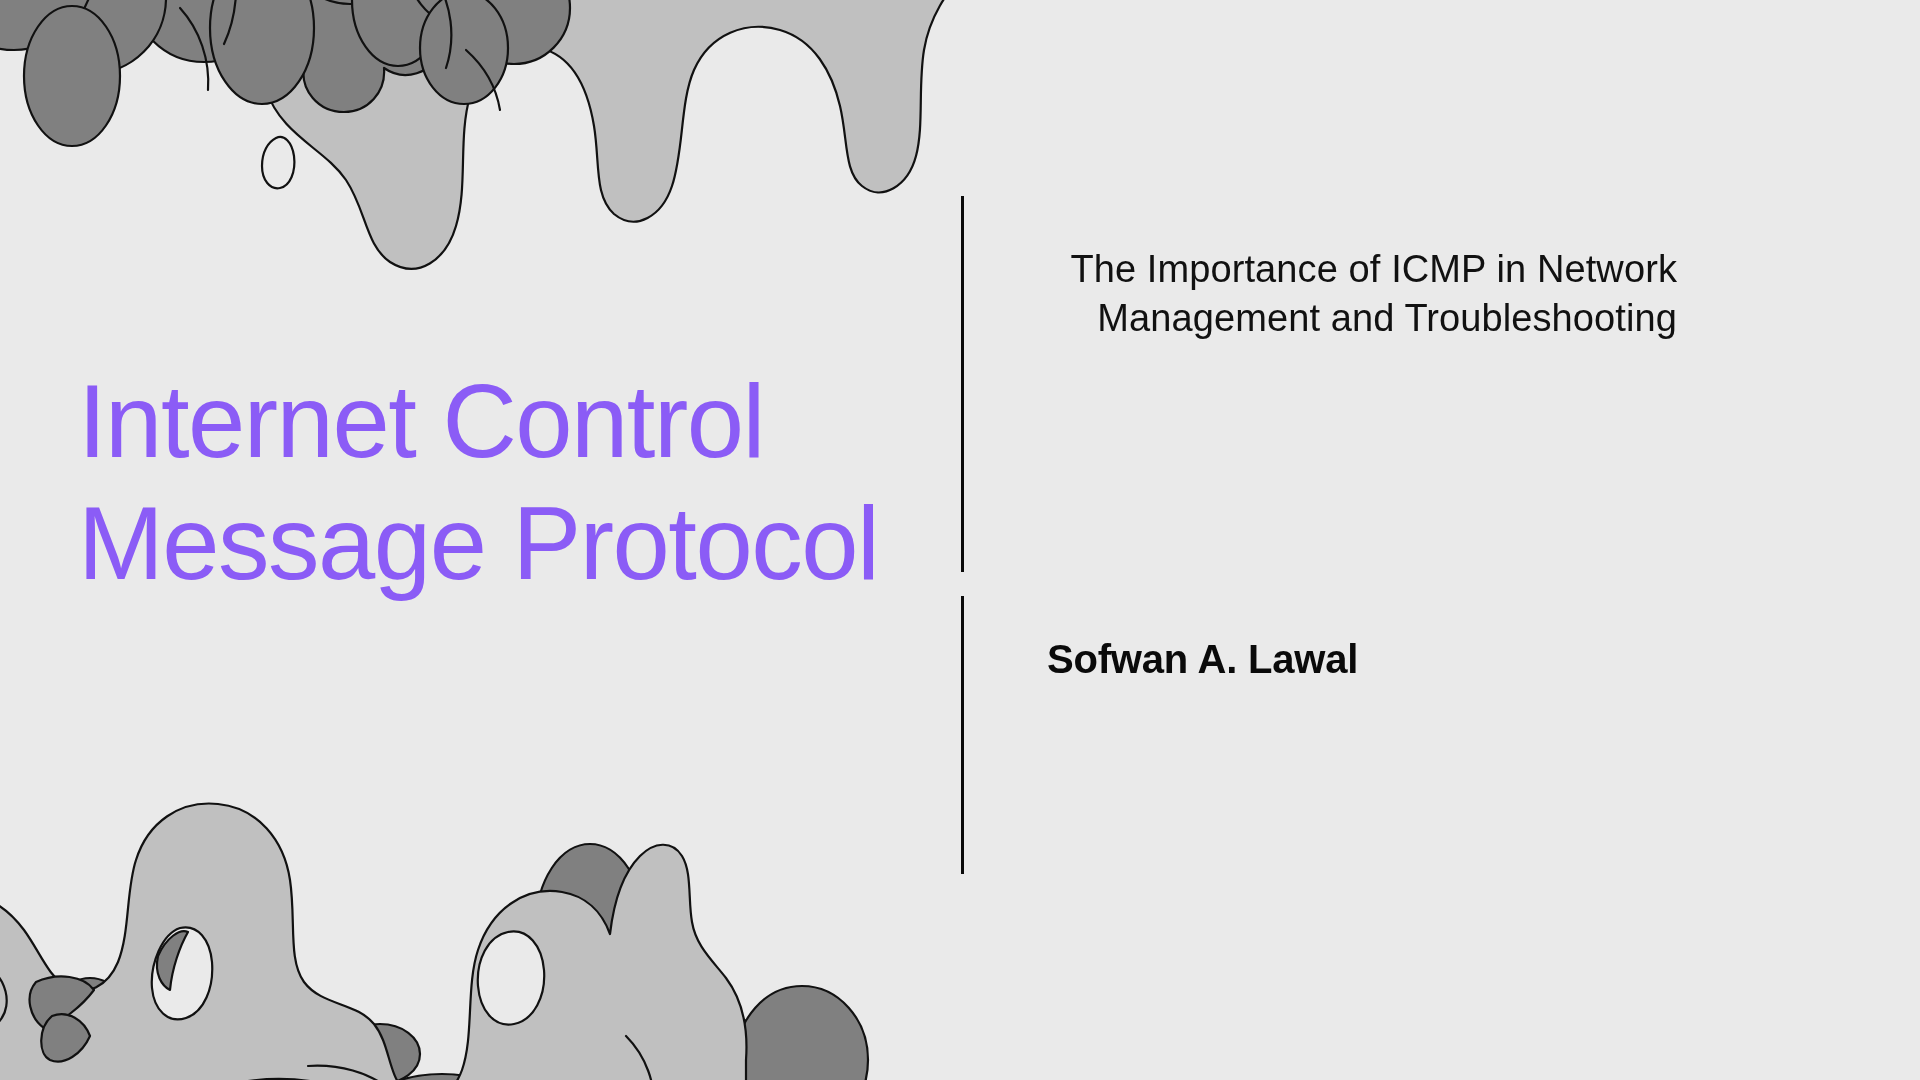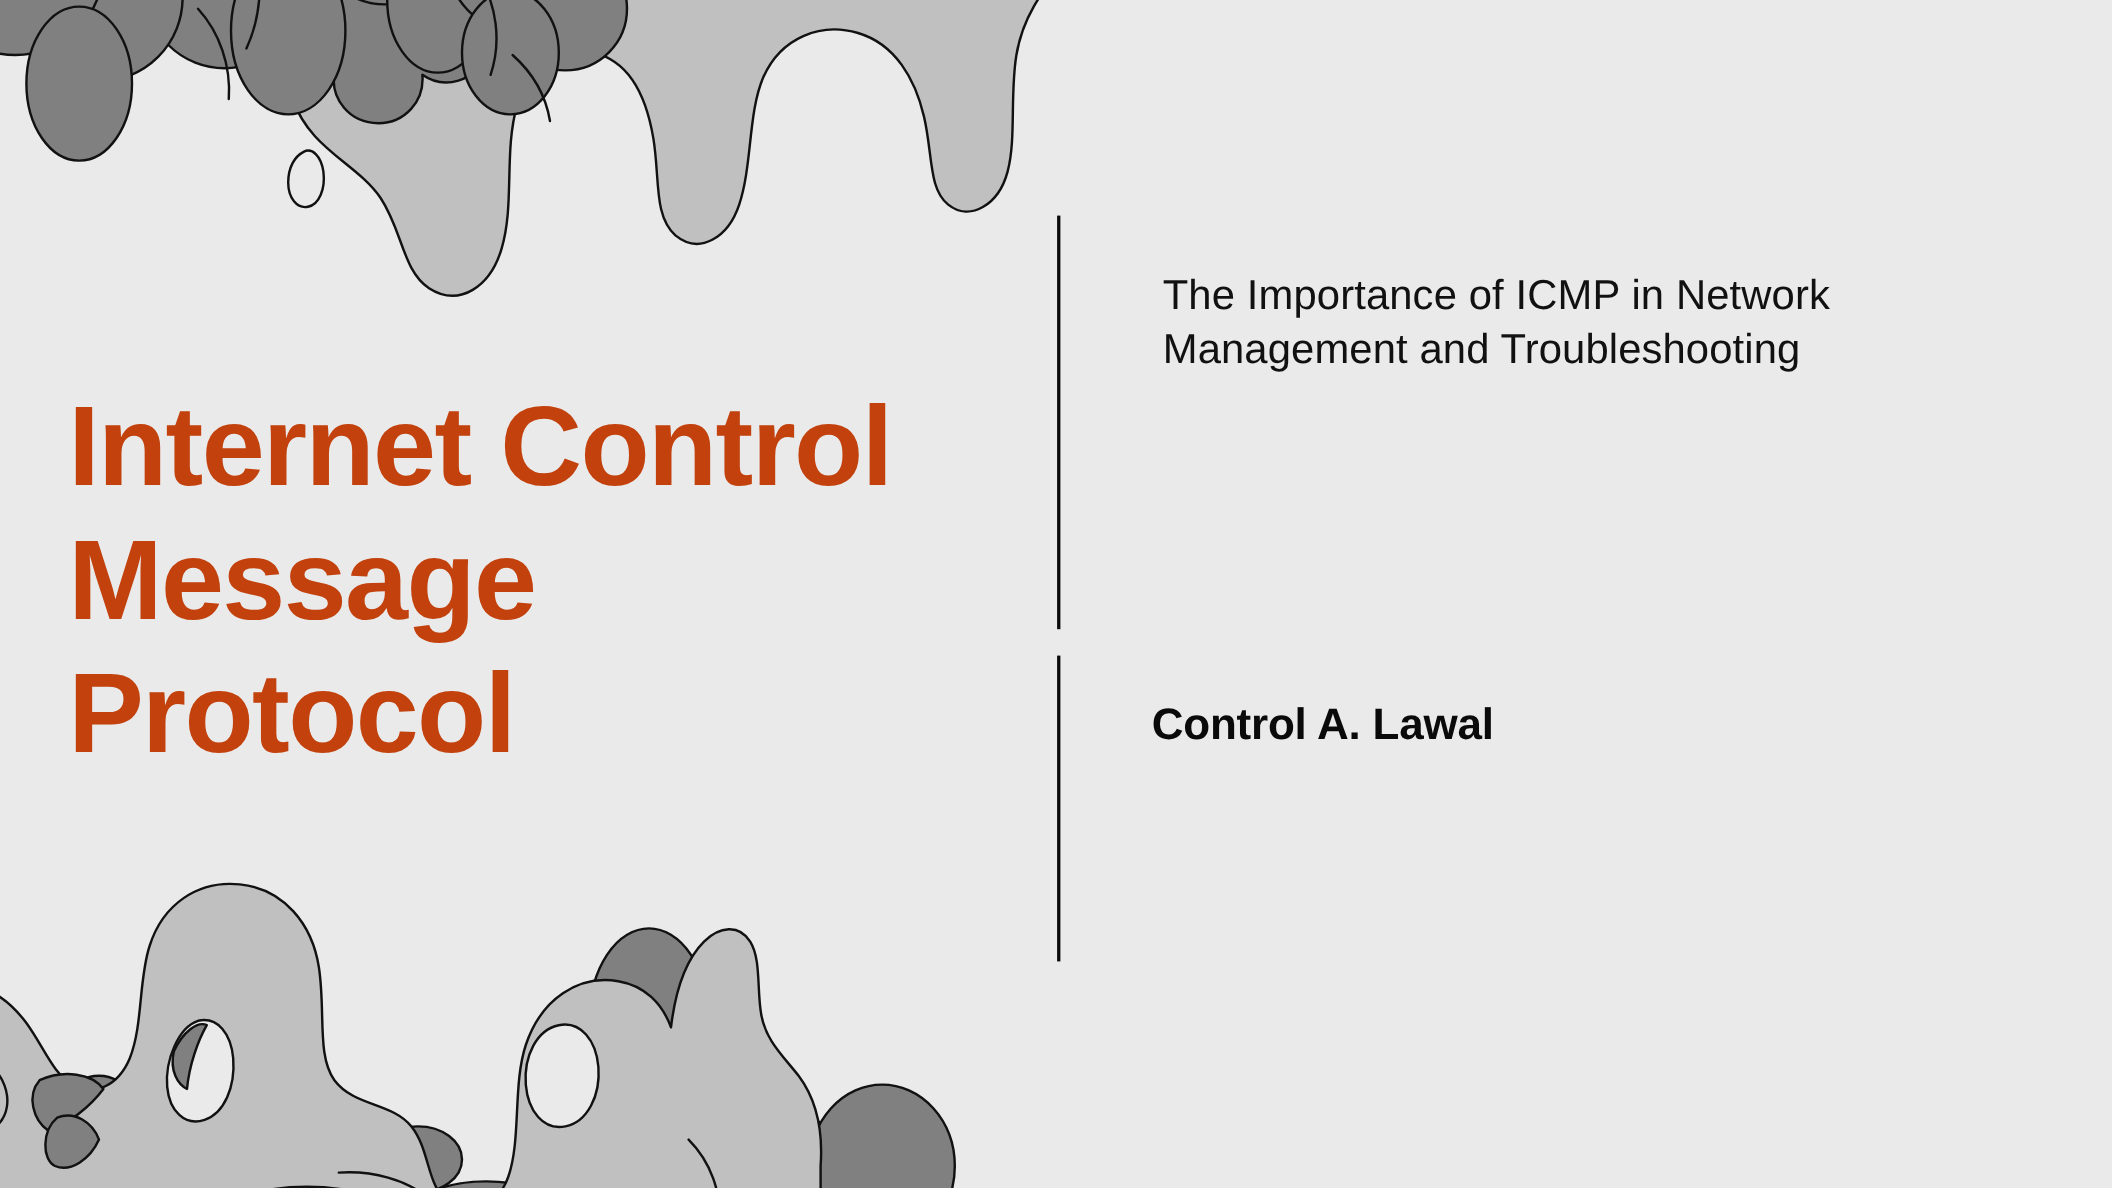--- a/index.html
+++ b/index.html
@@ -47,27 +47,27 @@
   }
 
   
   #title-block {
     position: absolute;
     left: 62px;
     top: 345px;
     width: 840px;
   }
   #page-title {
-    margin: 0;
-    font-family: "Liberation Sans", sans-serif;
-    font-weight: bold;
+    margin: 16px;
+    font-family: "Liberation Sans", sans-serif;
+    font-weight: normal;
     font-size: 103px;
     line-height: 1.18;
     letter-spacing: -1.5px;
-    color: #c2410c;
+    color: #8b5cf6;
     white-space: pre-line;
   }
 
   
   #right-column {
     position: absolute;
     left: 961px;
     top: 0;
     width: 959px;
     height: 1080px;
@@ -96,20 +96,21 @@
   }
   #subtitle-text {
     margin: 0;
     font-family: "Liberation Sans", sans-serif;
     font-weight: normal;
     font-size: 38px;
     line-height: 1.3;
     color: #111111;
     letter-spacing: 0.1px;
     white-space: pre-line;
+    text-align: right;
   }
 
   #author-block {
     position: absolute;
     left: 86px;
     top: 632px;
     width: 700px;
   }
   #author-name {
     margin: 0;
@@ -326,18 +327,18 @@
   <div id="right-column">
 
     <div class="rule" id="rule-subtitle"></div>
     <div class="rule" id="rule-author"></div>
 
     <div id="subtitle-block">
       <p id="subtitle-text">The Importance of ICMP in Network Management and Troubleshooting</p>
     </div>
 
     <div id="author-block">
-      <p id="author-name">Control A. Lawal</p>
+      <p id="author-name">Sofwan A. Lawal</p>
     </div>
 
   </div>
 
 </div>
 
 </body></html>

